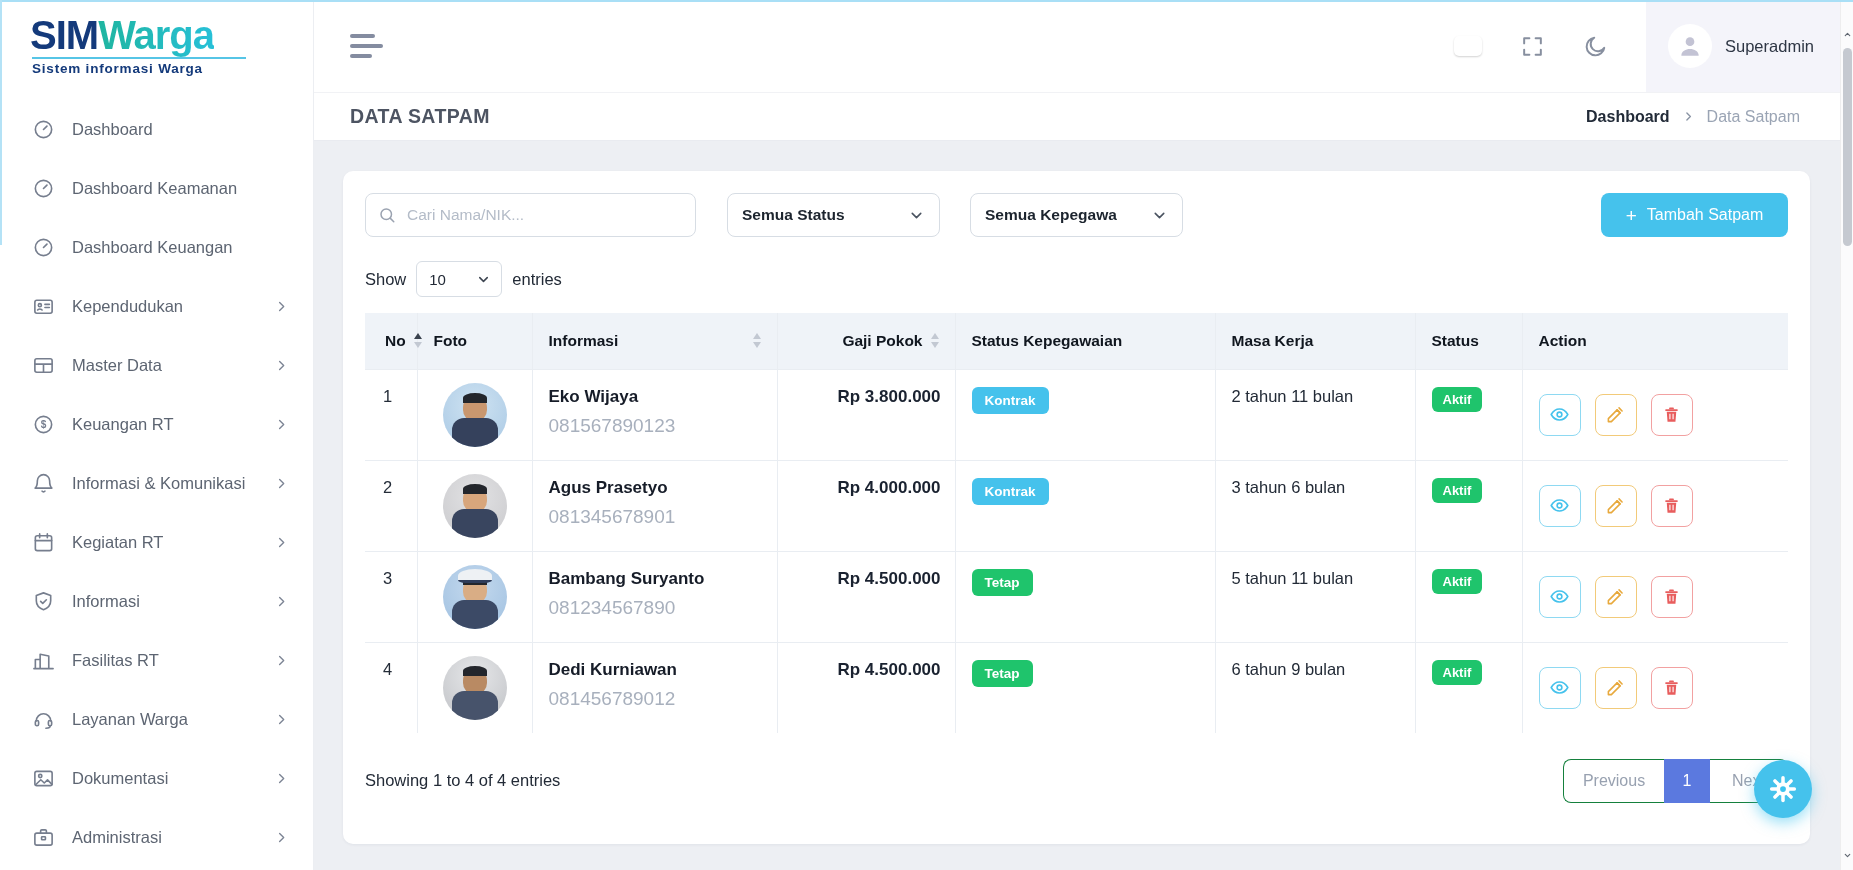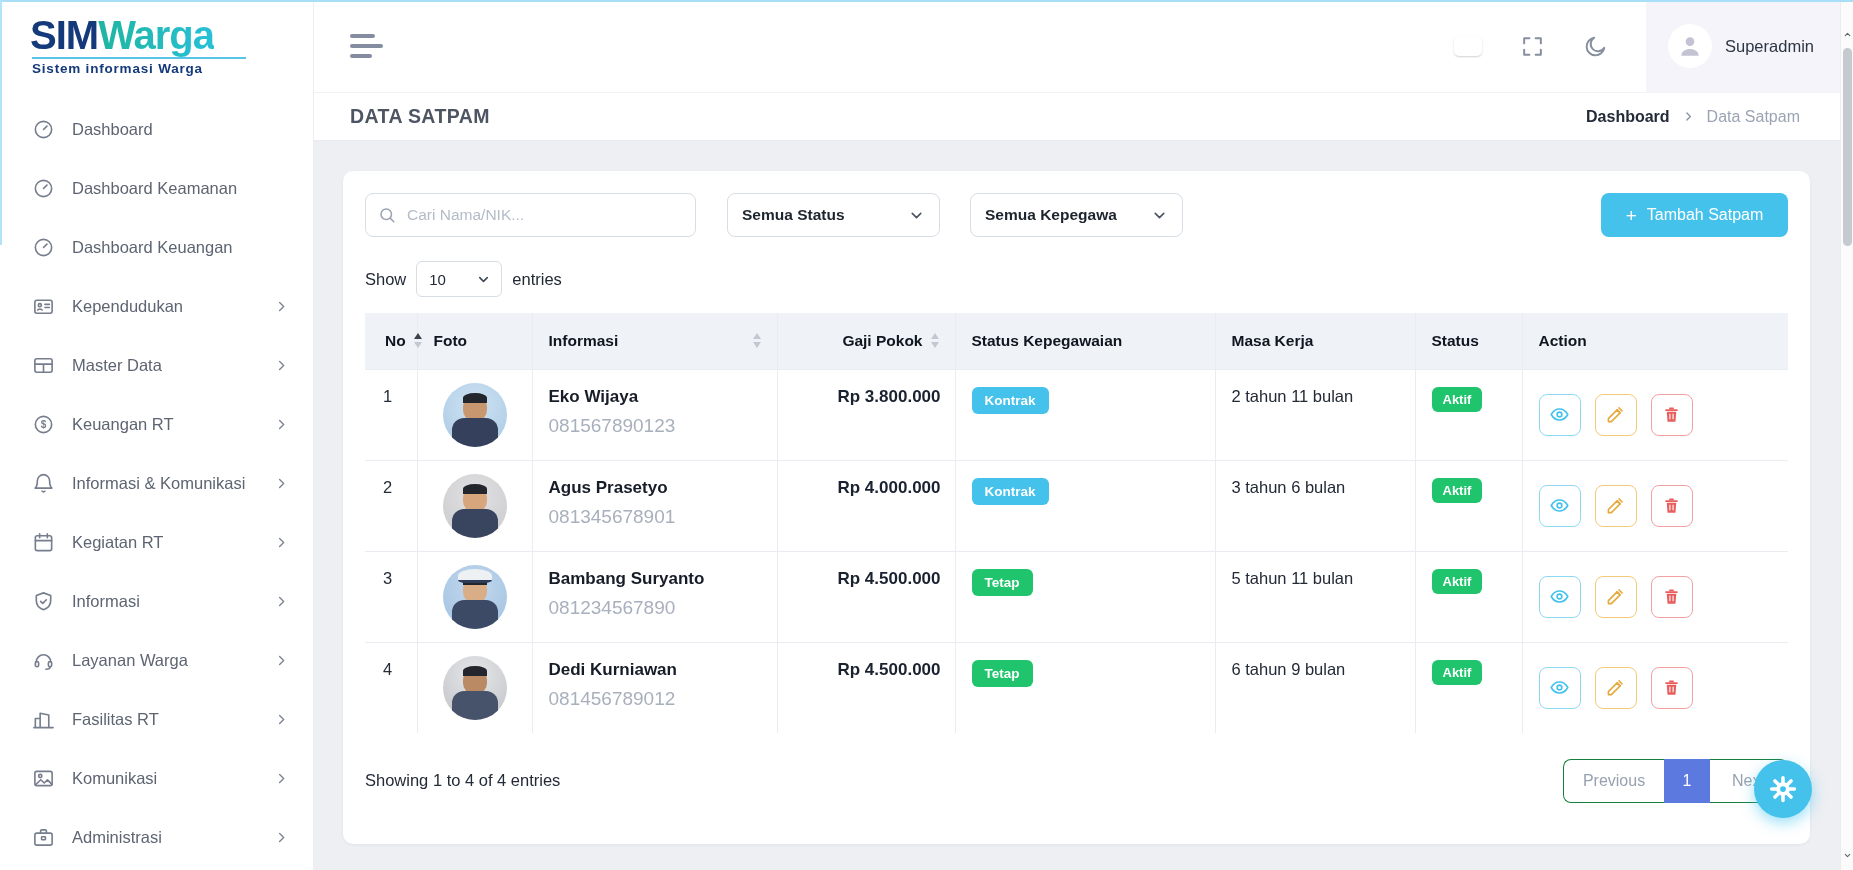--- a/index.html
+++ b/index.html
@@ -252,51 +252,51 @@
             </svg>
           </span>
         <span class="nav-label">Informasi</span>
         <span class="nav-caret"><svg viewBox="0 0 24 24" fill="none" stroke="currentColor" stroke-width="2.2" stroke-linecap="round" stroke-linejoin="round">
               <path d="M9 5.5l6.5 6.5L9 18.5"></path>
             </svg></span>
       </div>
       <div class="nav-item">
         <span class="nav-icon">
             <svg viewBox="0 0 24 24" fill="none" stroke="currentColor" stroke-width="1.7" stroke-linecap="round" stroke-linejoin="round">
+              <path d="M3.5 20.5V11h5v9.5M8.5 20.5V5.5l9 1.8v13.2M2 20.5h20"></path>
+            </svg>
+          </span>
+        <span class="nav-label">Fasilitas RT</span>
+        <span class="nav-caret"><svg viewBox="0 0 24 24" fill="none" stroke="currentColor" stroke-width="2.2" stroke-linecap="round" stroke-linejoin="round">
+              <path d="M9 5.5l6.5 6.5L9 18.5"></path>
+            </svg></span>
+      </div>
+      <div class="nav-item">
+        <span class="nav-icon">
+            <svg viewBox="0 0 24 24" fill="none" stroke="currentColor" stroke-width="1.7" stroke-linecap="round" stroke-linejoin="round">
               <path d="M4.5 13.5a7.5 7.5 0 0 1 15 0"></path>
               <rect x="3.5" y="13" width="3.4" height="5.5" rx="1.6"></rect>
               <rect x="17.1" y="13" width="3.4" height="5.5" rx="1.6"></rect>
               <path d="M19 18.5c0 2-2 2.6-4.5 2.6"></path>
             </svg>
           </span>
         <span class="nav-label">Layanan Warga</span>
         <span class="nav-caret"><svg viewBox="0 0 24 24" fill="none" stroke="currentColor" stroke-width="2.2" stroke-linecap="round" stroke-linejoin="round">
               <path d="M9 5.5l6.5 6.5L9 18.5"></path>
             </svg></span>
       </div>
       <div class="nav-item">
         <span class="nav-icon">
             <svg viewBox="0 0 24 24" fill="none" stroke="currentColor" stroke-width="1.7" stroke-linecap="round" stroke-linejoin="round">
-              <path d="M3.5 20.5V11h5v9.5M8.5 20.5V5.5l9 1.8v13.2M2 20.5h20"></path>
-            </svg>
-          </span>
-        <span class="nav-label">Fasilitas RT</span>
-        <span class="nav-caret"><svg viewBox="0 0 24 24" fill="none" stroke="currentColor" stroke-width="2.2" stroke-linecap="round" stroke-linejoin="round">
-              <path d="M9 5.5l6.5 6.5L9 18.5"></path>
-            </svg></span>
-      </div>
-      <div class="nav-item">
-        <span class="nav-icon">
-            <svg viewBox="0 0 24 24" fill="none" stroke="currentColor" stroke-width="1.7" stroke-linecap="round" stroke-linejoin="round">
               <rect x="3" y="4.5" width="18" height="15" rx="2"></rect>
               <circle cx="8.6" cy="9.4" r="1.7"></circle>
               <path d="M3.8 18.5l5.4-5.2 3.6 3.4 3.4-3.2 4.6 4.6"></path>
             </svg>
           </span>
-        <span class="nav-label">Komunikasi</span>
+        <span class="nav-label">Dokumentasi</span>
         <span class="nav-caret"><svg viewBox="0 0 24 24" fill="none" stroke="currentColor" stroke-width="2.2" stroke-linecap="round" stroke-linejoin="round">
               <path d="M9 5.5l6.5 6.5L9 18.5"></path>
             </svg></span>
       </div>
       <div class="nav-item">
         <span class="nav-icon">
             <svg viewBox="0 0 24 24" fill="none" stroke="currentColor" stroke-width="1.7" stroke-linecap="round" stroke-linejoin="round">
               <rect x="3" y="7.5" width="18" height="12.5" rx="2"></rect>
               <path d="M9 7.5V5.2A1.2 1.2 0 0 1 10.2 4h3.6A1.2 1.2 0 0 1 15 5.2v2.3"></path>
               <rect x="10" y="11.2" width="4" height="3.2" rx=".6"></rect>

